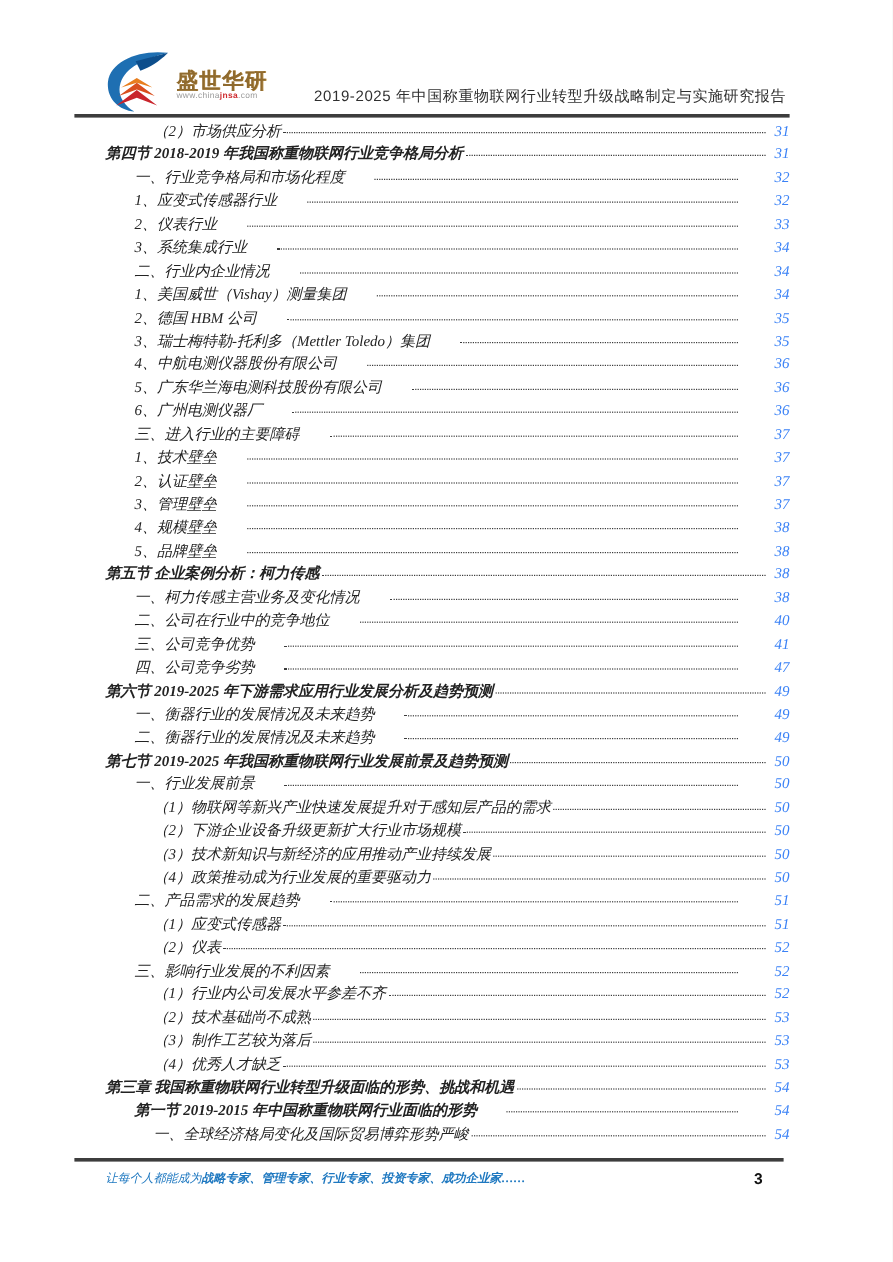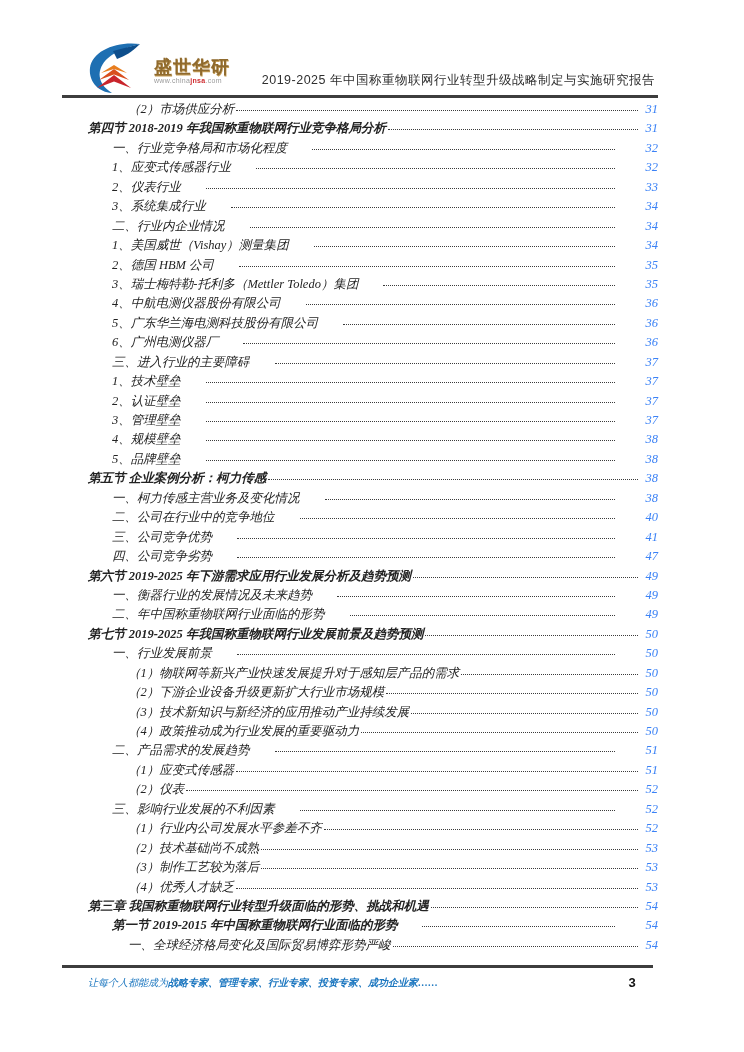--- a/index.html
+++ b/index.html
@@ -7,21 +7,21 @@
     position:relative; width:744px; height:1052px; margin:0 auto;
     background:#ffffff; overflow:hidden;
     font-family:"Liberation Serif","DejaVu Serif",serif;
     color:#222222;
   }
 
   
   .page-header { position:absolute; left:0; top:0; width:744px; height:96px; }
   .logo { position:absolute; left:86px; top:42px; display:flex; align-items:flex-start; }
   .logo-mark { width:56px; height:54px; flex:0 0 auto; }
-  .logo-text-block { margin-left:12px; margin-top:16px; }
+  .logo-text-block { margin-left:5px; margin-top:16px; }
   .logo-name {
     font-family:"Liberation Sans","DejaVu Sans",sans-serif;
     font-weight:bold; font-size:18px; line-height:18px; letter-spacing:1px;
     color:var(--logo-text,#8f6a2e);
     text-shadow:0.5px 0.5px 0 #c7a05a;
   }
   .logo-url {
     font-family:"Liberation Sans","DejaVu Sans",sans-serif;
     font-size:7px; line-height:10px; color:#9a9a9a; letter-spacing:0.3px;
   }
@@ -224,21 +224,21 @@
         <span class="toc-label">第六节 2019-2025 年下游需求应用行业发展分析及趋势预测</span>
         <span class="leader"></span>
         <span class="toc-page">49</span>
       </div>
       <div class="toc-row lv1">
         <span class="toc-label">一、衡器行业的发展情况及未来趋势</span>
         <span class="leader"></span>
         <span class="toc-page">49</span>
       </div>
       <div class="toc-row lv1">
-        <span class="toc-label">二、年中国称重物联网行业面临的形势</span>
+        <span class="toc-label">二、衡器行业的发展情况及未来趋势</span>
         <span class="leader"></span>
         <span class="toc-page">49</span>
       </div>
       <div class="toc-row lv0 bold">
         <span class="toc-label">第七节 2019-2025 年我国称重物联网行业发展前景及趋势预测</span>
         <span class="leader"></span>
         <span class="toc-page">50</span>
       </div>
       <div class="toc-row lv1">
         <span class="toc-label">一、行业发展前景</span>

